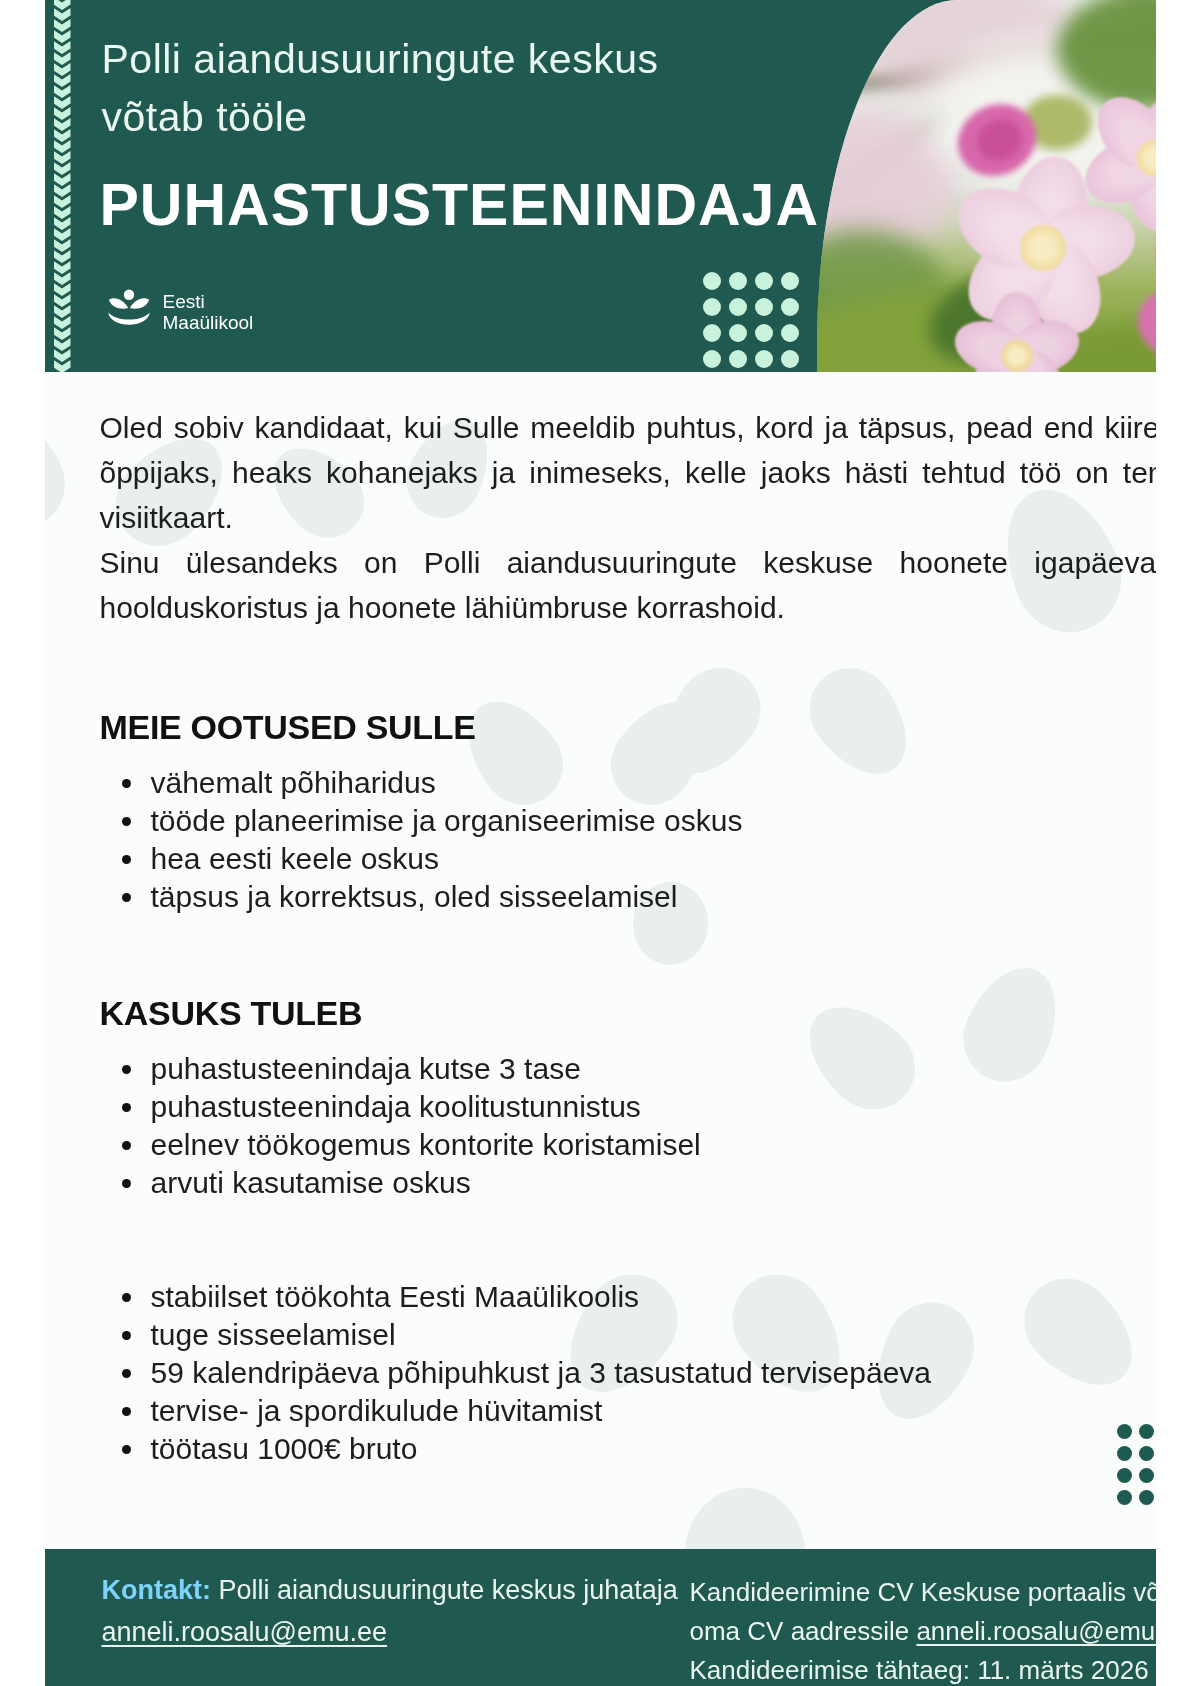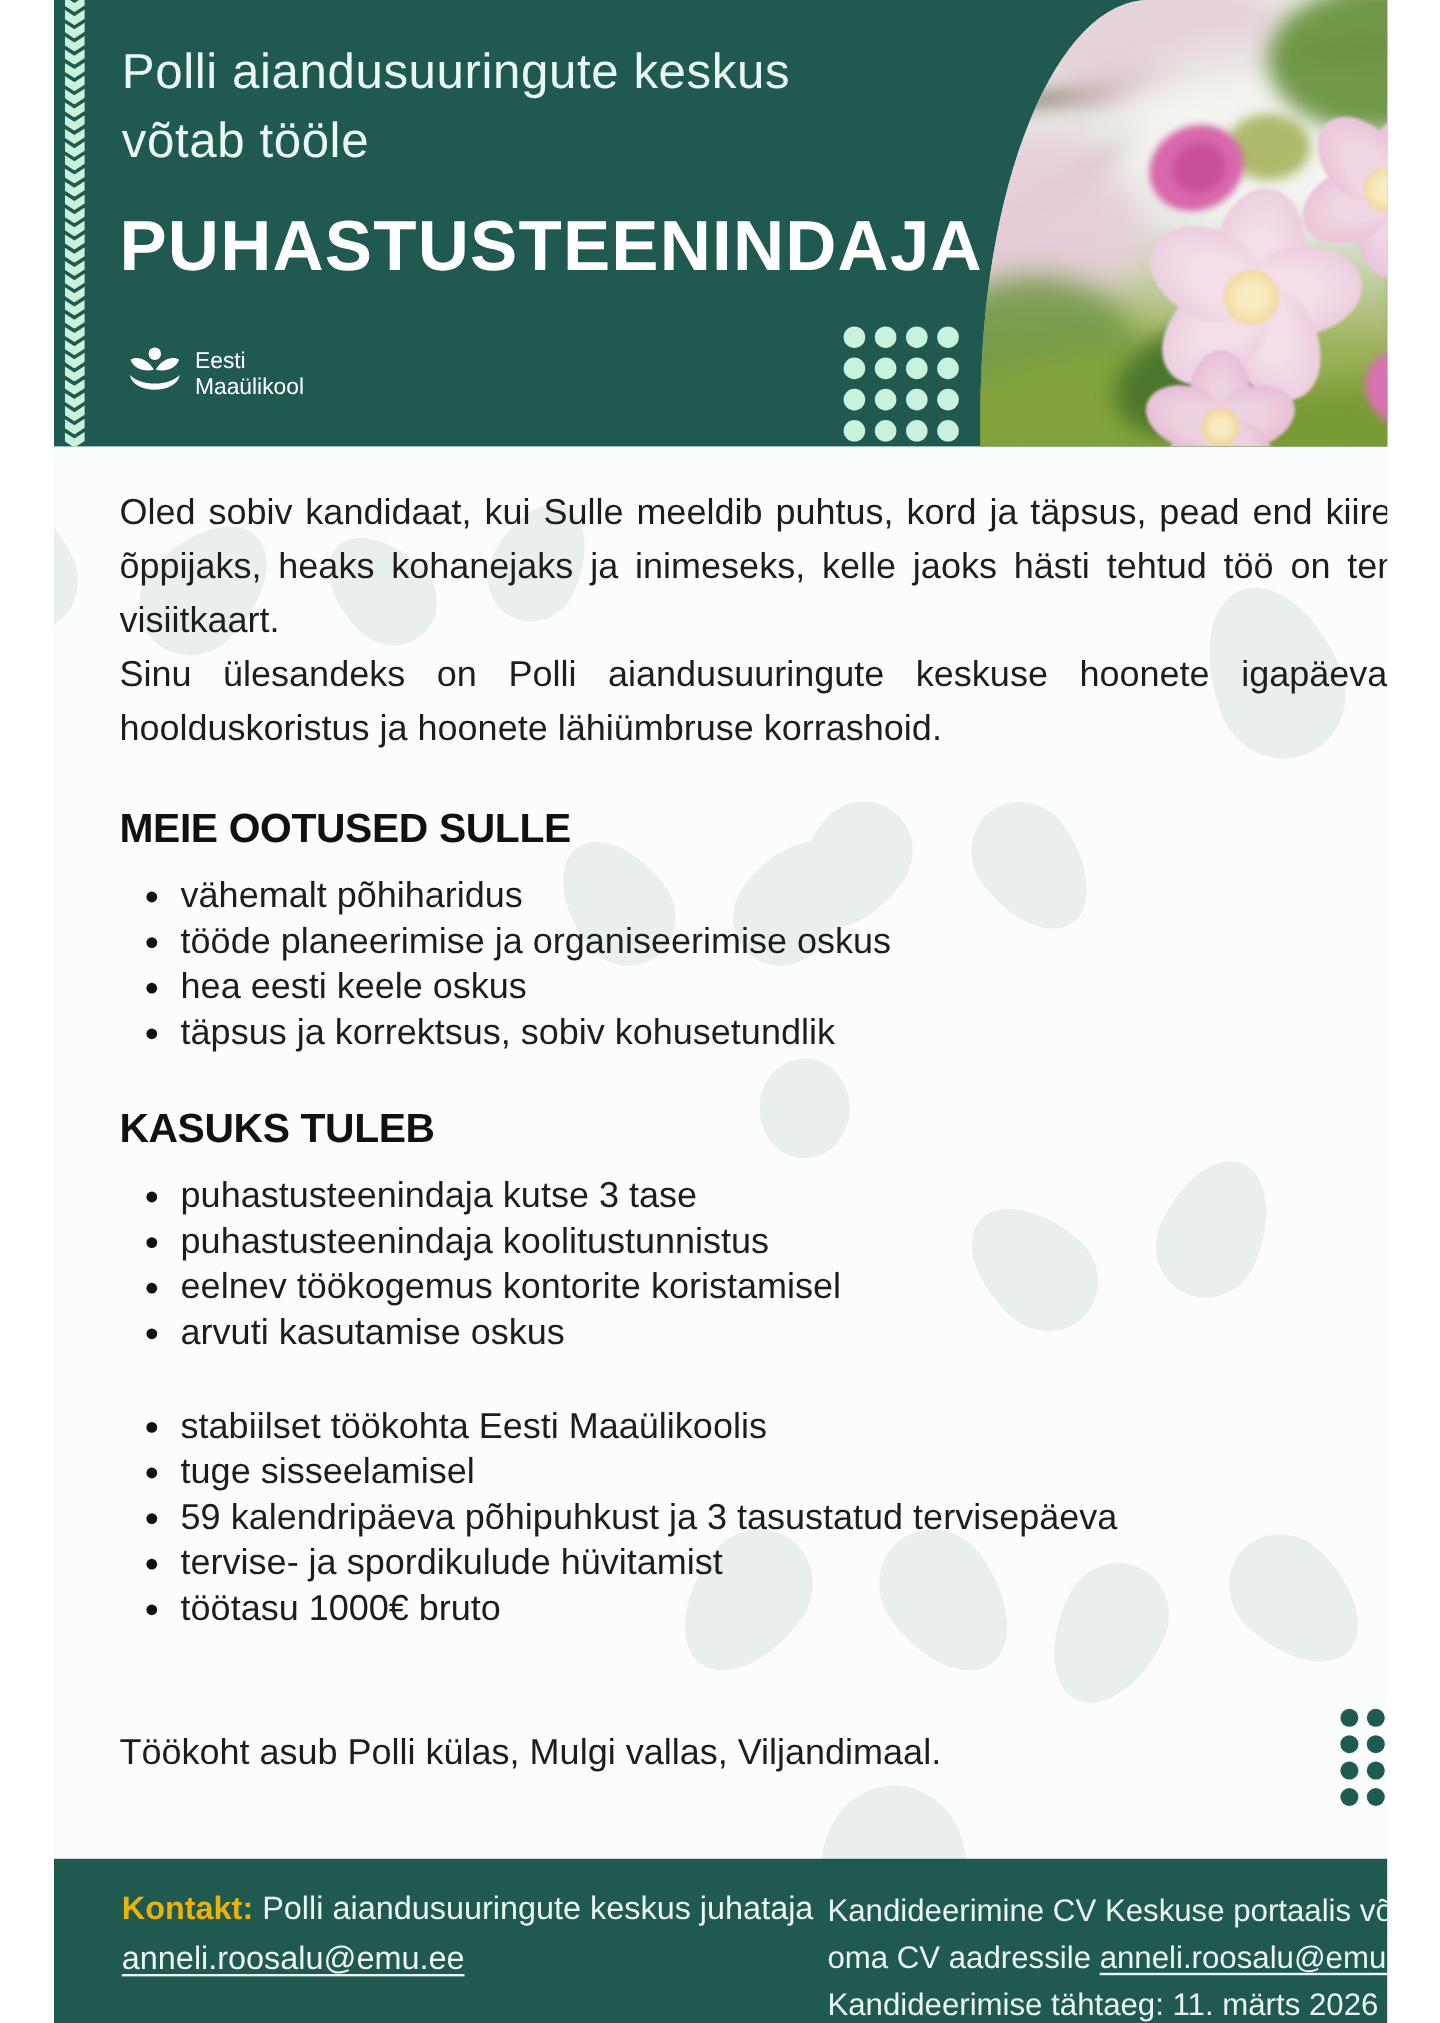--- a/index.html
+++ b/index.html
@@ -40,39 +40,39 @@
          background:linear-gradient(180deg,#eceeea 0%,#e3e7df 50%,#9cb25a 78%,#83a23e 100%);}
   .blob{position:absolute;border-radius:50%;}
   .flower{position:absolute;filter:blur(1.2px);}
   .petal{position:absolute;left:0;top:0;border-radius:50% 50% 50% 50%/56% 56% 44% 44%;}
   .fcenter{position:absolute;left:0;top:0;transform:translate(-50%,-50%);border-radius:50%;}
 
   
   .content{position:absolute;left:0;top:372px;width:1200px;padding:33px 55px 0;
            box-sizing:border-box;z-index:1;}
   .intro p{margin:0;font-size:30px;line-height:45px;text-align:justify;}
-  .section{margin-top:40px;}
+  .section{margin-top:76px;}
   .section h2{margin:0 0 16px;font-size:34px;line-height:42px;font-weight:700;
               color:#111;letter-spacing:-.3px;}
   ul.bullets{list-style:none;margin:0;padding:0 0 0 22px;}
   .bullet-item{position:relative;padding-left:29px;font-size:30px;line-height:38px;}
   .bullet-dot{position:absolute;left:0;top:15px;width:9px;height:9px;border-radius:50%;
               background:#111;}
   .location{margin-top:82px;font-size:30px;line-height:38px;}
 
   .dots-small{left:1130px;top:1358px;z-index:1;}
   .dots-large{left:1072px;top:1424px;z-index:1;}
 
   
   .footer{position:absolute;left:0;top:1549px;width:1200px;height:137px;background:#20594f;
           color:#eaf6f0;z-index:3;}
   .footer-left{position:absolute;left:57px;top:20px;font-size:27px;line-height:42px;}
   .footer-right{position:absolute;left:645px;top:24px;font-size:26px;line-height:39px;}
   .footer-line{white-space:nowrap;}
-  .footer b{color:#eab308;font-weight:700;}
+  .footer b{color:#7dd3fc;font-weight:700;}
   .link{color:inherit;text-decoration:underline;text-underline-offset:4px;cursor:pointer;}
 </style>
 </head>
 <body>
 
 <div class="page">
 
   <div class="wm-layer">
       <div class="wm-pair" style="left: -45px; top: 385px; width: 190px; height: 152px; transform: rotate(8deg);">
         <div class="wm-leaf l1"></div>
@@ -240,21 +240,21 @@
       <p>Oled sobiv kandidaat, kui Sulle meeldib puhtus, kord ja täpsus, pead end kiireks õppijaks, heaks kohanejaks ja inimeseks, kelle jaoks hästi tehtud töö on tema visiitkaart.</p>
       <p>Sinu ülesandeks on Polli aiandusuuringute keskuse hoonete igapäevane hoolduskoristus ja hoonete lähiümbruse korrashoid.</p>
     </div>
 
     <div class="section">
       <h2>MEIE OOTUSED SULLE</h2>
       <ul class="bullets">
           <li class="bullet-item"><span class="bullet-dot"></span><span class="bullet-text">vähemalt põhiharidus</span></li>
           <li class="bullet-item"><span class="bullet-dot"></span><span class="bullet-text">tööde planeerimise ja organiseerimise oskus</span></li>
           <li class="bullet-item"><span class="bullet-dot"></span><span class="bullet-text">hea eesti keele oskus</span></li>
-          <li class="bullet-item"><span class="bullet-dot"></span><span class="bullet-text">täpsus ja korrektsus, sobiv kohusetundlik</span></li>
+          <li class="bullet-item"><span class="bullet-dot"></span><span class="bullet-text">täpsus ja korrektsus, oled sisseelamisel</span></li>
         </ul>
     </div>
 
     <div class="section">
       <h2>KASUKS TULEB</h2>
       <ul class="bullets">
           <li class="bullet-item"><span class="bullet-dot"></span><span class="bullet-text">puhastusteenindaja kutse 3 tase</span></li>
           <li class="bullet-item"><span class="bullet-dot"></span><span class="bullet-text">puhastusteenindaja koolitustunnistus</span></li>
           <li class="bullet-item"><span class="bullet-dot"></span><span class="bullet-text">eelnev töökogemus kontorite koristamisel</span></li>
           <li class="bullet-item"><span class="bullet-dot"></span><span class="bullet-text">arvuti kasutamise oskus</span></li>

